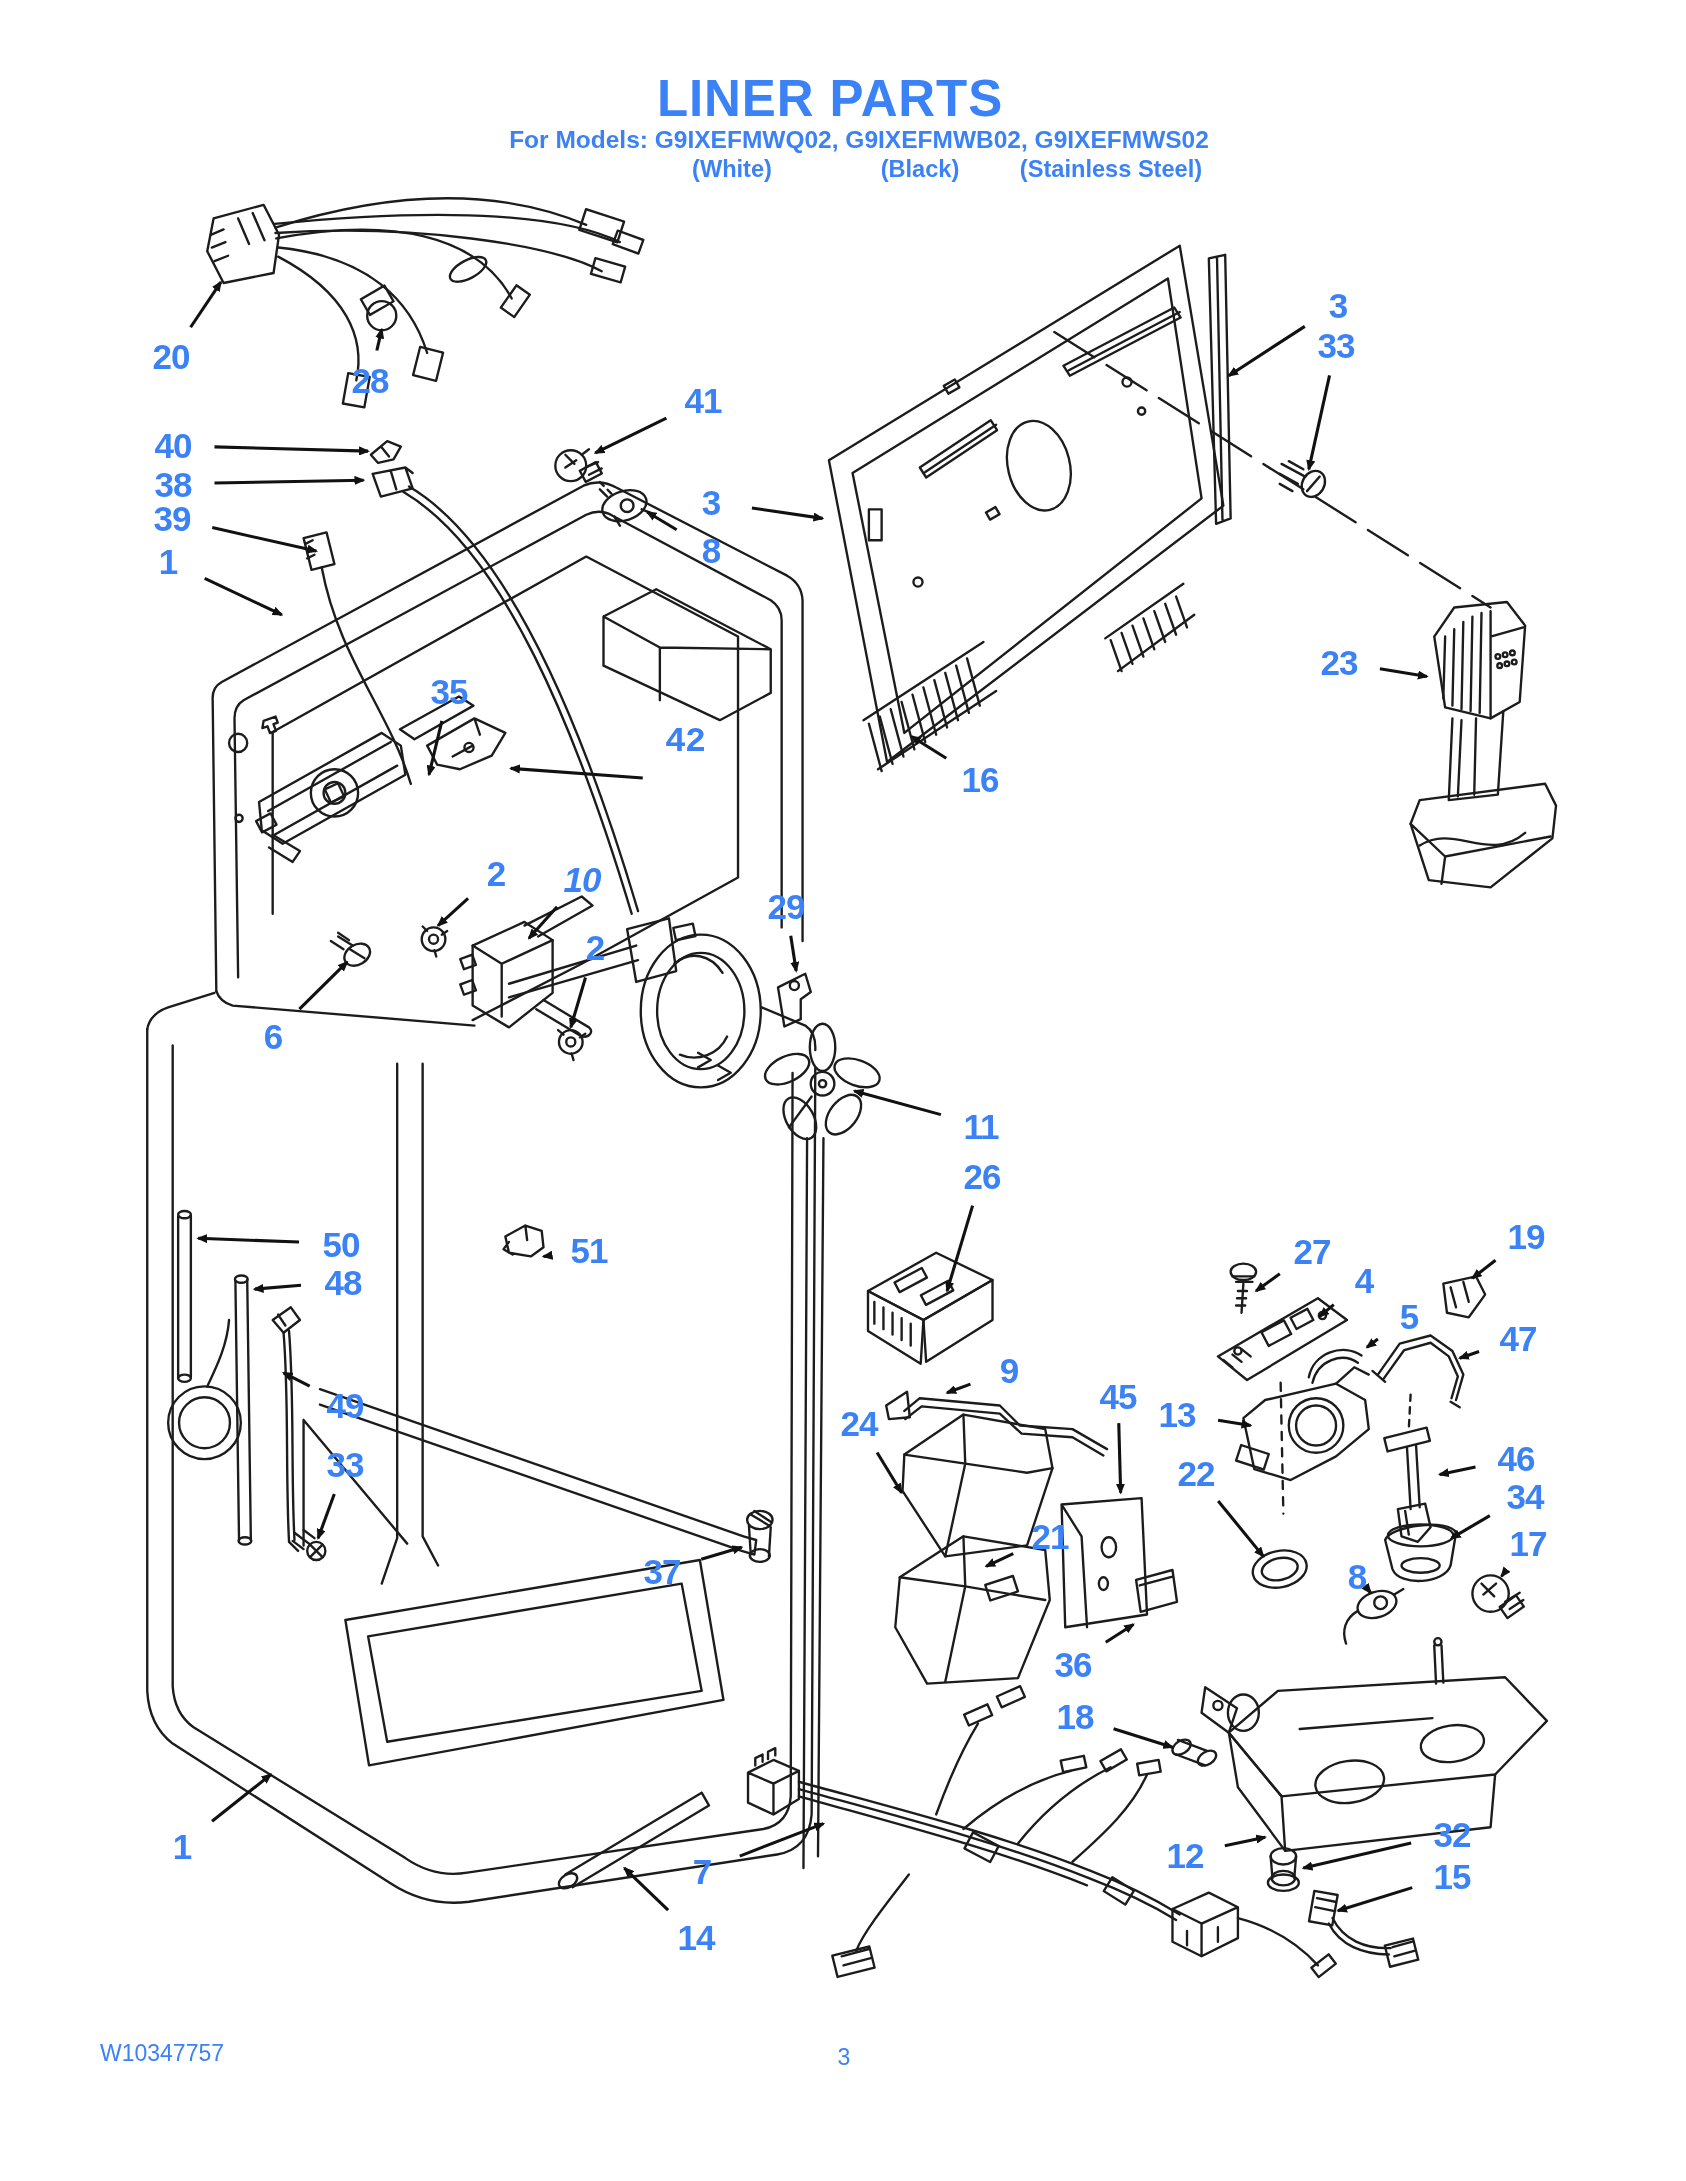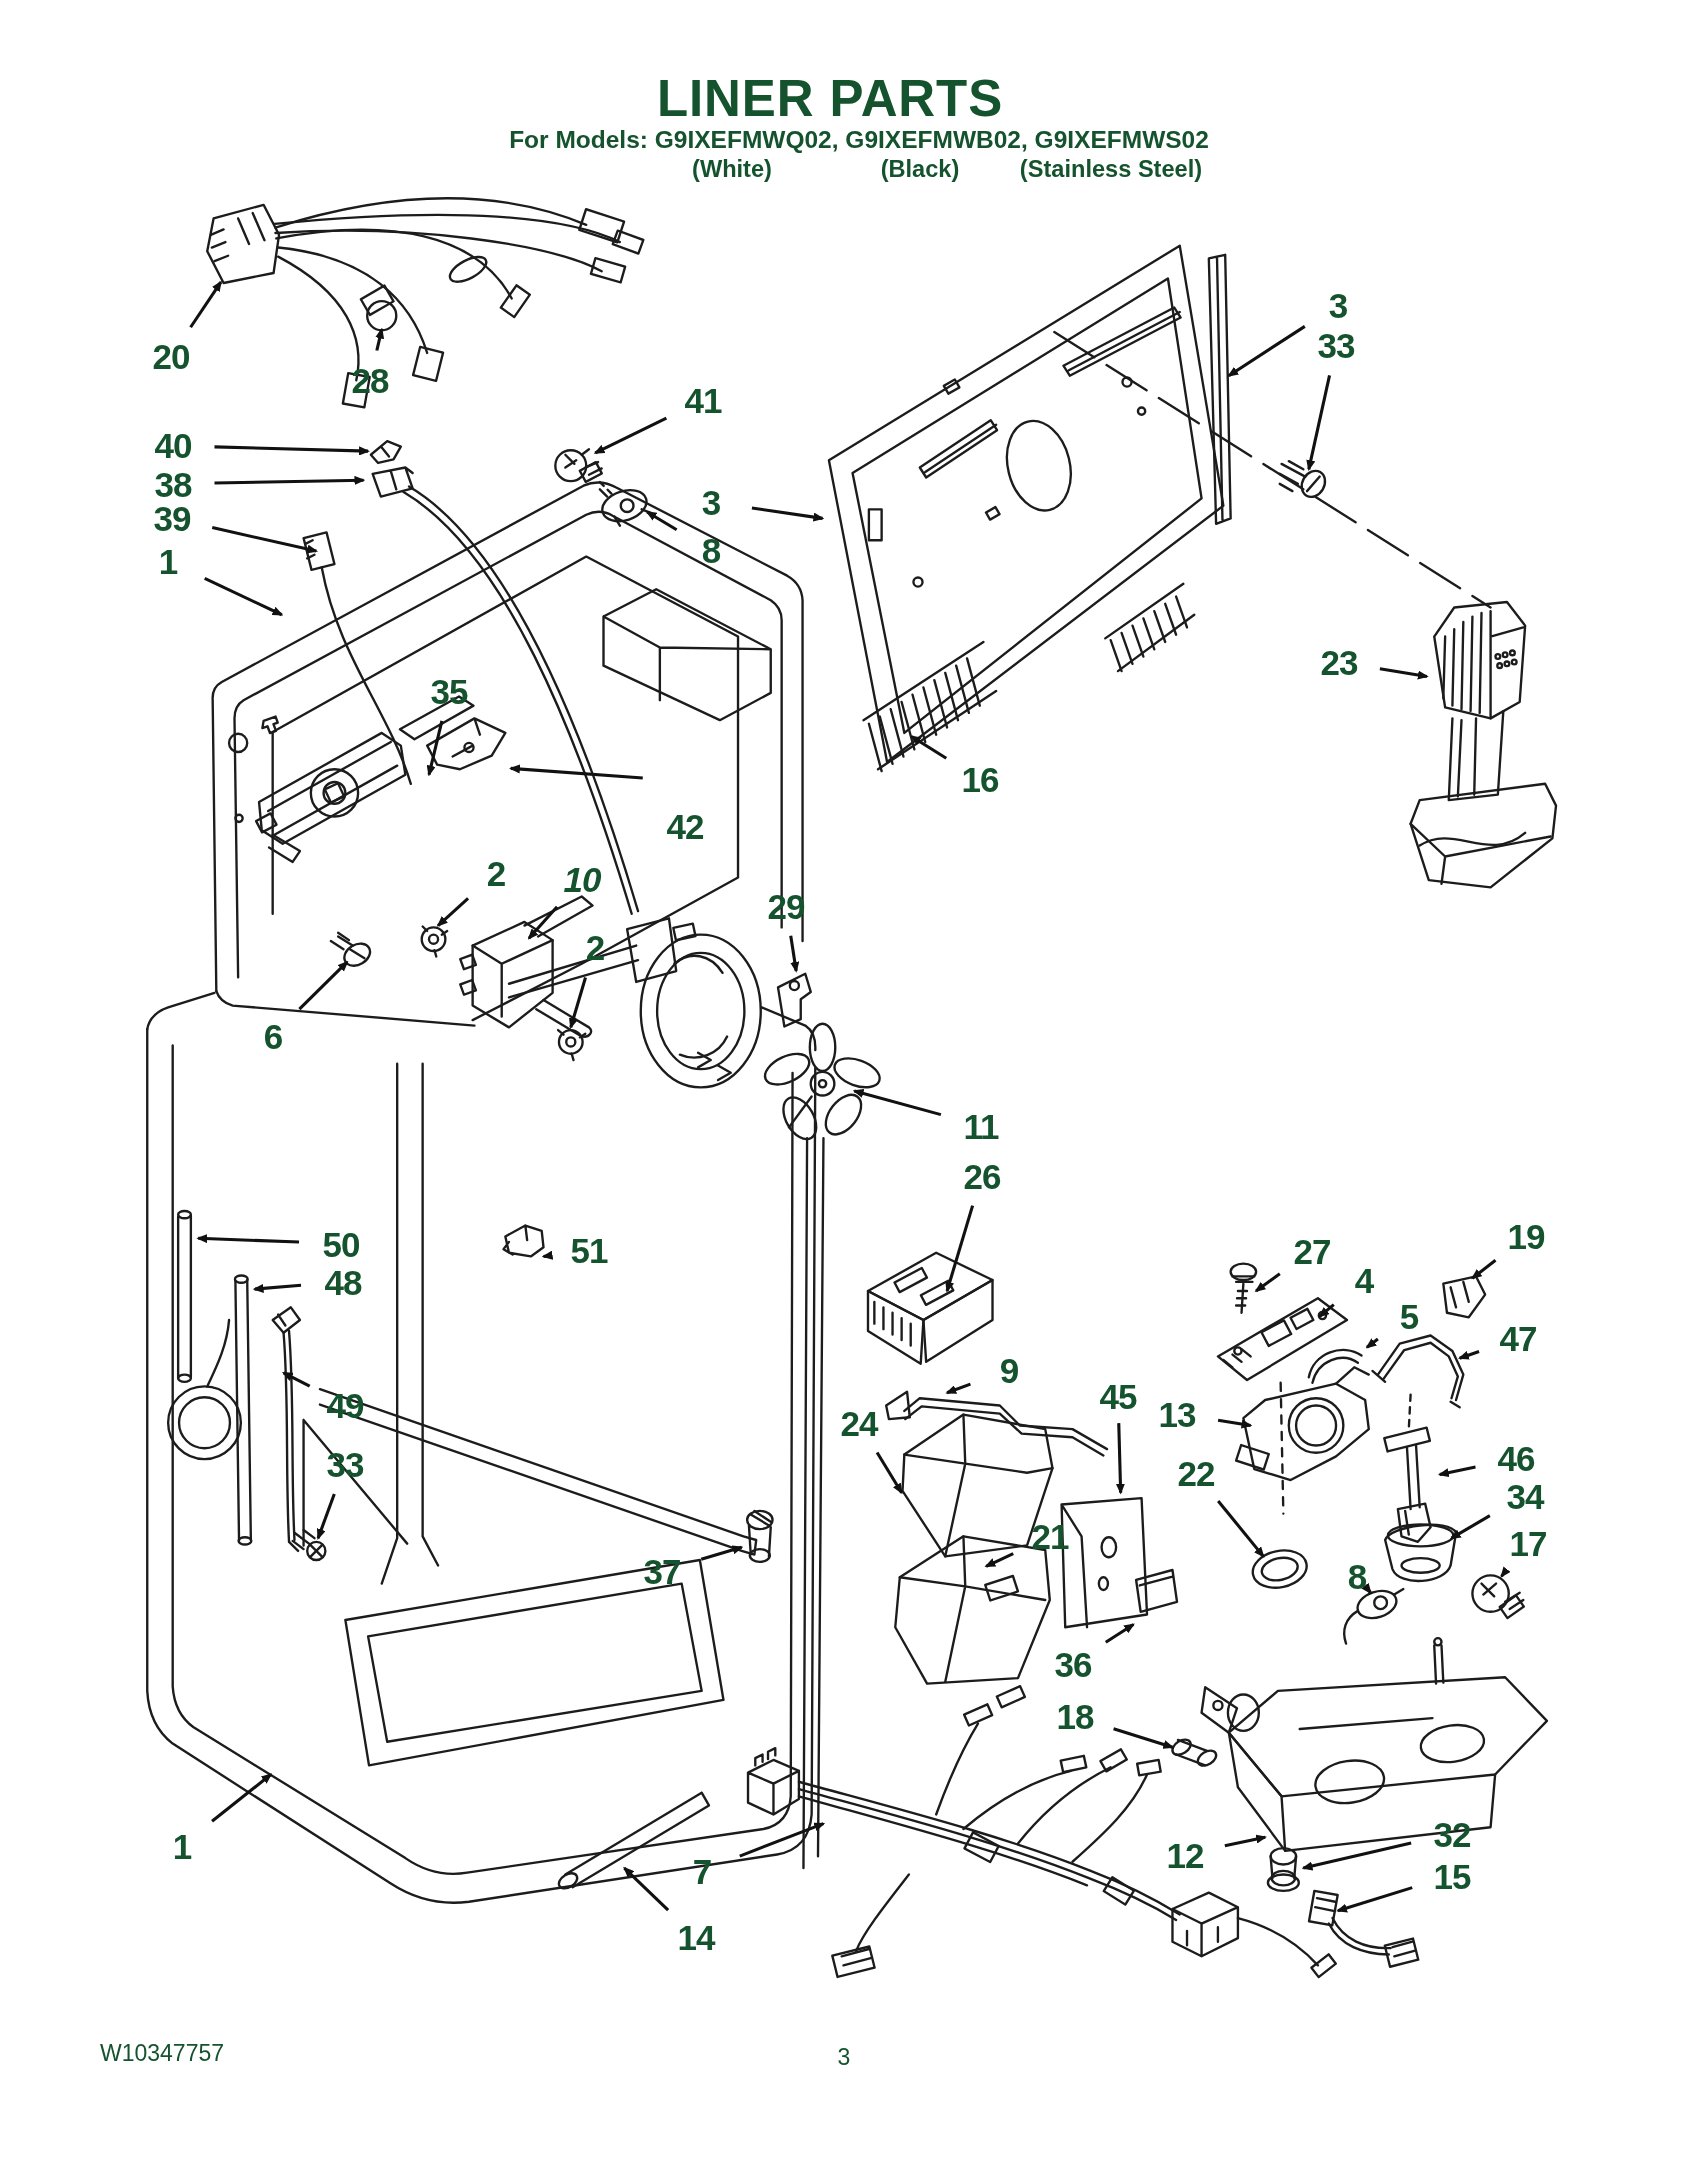--- a/index.html
+++ b/index.html
@@ -1,18 +1,18 @@
 <!DOCTYPE html>
 <html style="font-size:14.5px"><head>
 <meta charset="utf-8">
 <style>
   html,body{margin:0;padding:0;background:#e8e8e8;}
   .page{
     position:relative;width:1686px;height:2182px;background:#ffffff;
-    font-family:"Liberation Sans", sans-serif;color:#14532d;overflow:hidden;
+    font-family:"Liberation Sans", sans-serif;color:#3b82f6;overflow:hidden;
     margin:0 auto;
   }
   .abs{position:absolute;}
   .ctr{transform:translateX(-50%);white-space:nowrap;}
   .title{font-size:51px;font-weight:bold;letter-spacing:0.9px;}
   .models{font-size:24.5px;font-weight:bold;}
   .finish{font-size:23.6px;font-weight:bold;transform:translateX(-50%);white-space:nowrap;}
   .order-note{font-size:21px;font-weight:bold;letter-spacing:1.4px;}
   .docnum{font-size:23px;}
   .pagenum{font-size:23px;}
@@ -439,21 +439,21 @@
       <div class="callout" style="left: 173px; top: 484px;">38</div>
       <div class="callout" style="left: 172px; top: 518px;">39</div>
       <div class="callout" style="left: 168px; top: 561px;">1</div>
       <div class="callout" style="left: 711px; top: 502px;">3</div>
       <div class="callout" style="left: 711px; top: 550px;">8</div>
       <div class="callout" style="left: 1338px; top: 305px;">3</div>
       <div class="callout" style="left: 1336px; top: 345px;">33</div>
       <div class="callout" style="left: 1339px; top: 662px;">23</div>
       <div class="callout" style="left: 980px; top: 779px;">16</div>
       <div class="callout" style="left: 449px; top: 691px;">35</div>
-      <div class="callout" style="left: 685px; top: 826px;">42</div>
+      <div class="callout" style="left: 685px; top: 742px; font-family: Liberation Mono, monospace;">42</div>
       <div class="callout" style="left: 496px; top: 873px;">2</div>
       <div class="callout" style="left: 582px; top: 879px; font-style: italic;">10</div>
       <div class="callout" style="left: 595px; top: 947px;">2</div>
       <div class="callout" style="left: 273px; top: 1036px;">6</div>
       <div class="callout" style="left: 786px; top: 906px;">29</div>
       <div class="callout" style="left: 981px; top: 1126px;">11</div>
       <div class="callout" style="left: 982px; top: 1176px;">26</div>
       <div class="callout" style="left: 589px; top: 1250px;">51</div>
       <div class="callout" style="left: 341px; top: 1244px;">50</div>
       <div class="callout" style="left: 343px; top: 1282px;">48</div>

